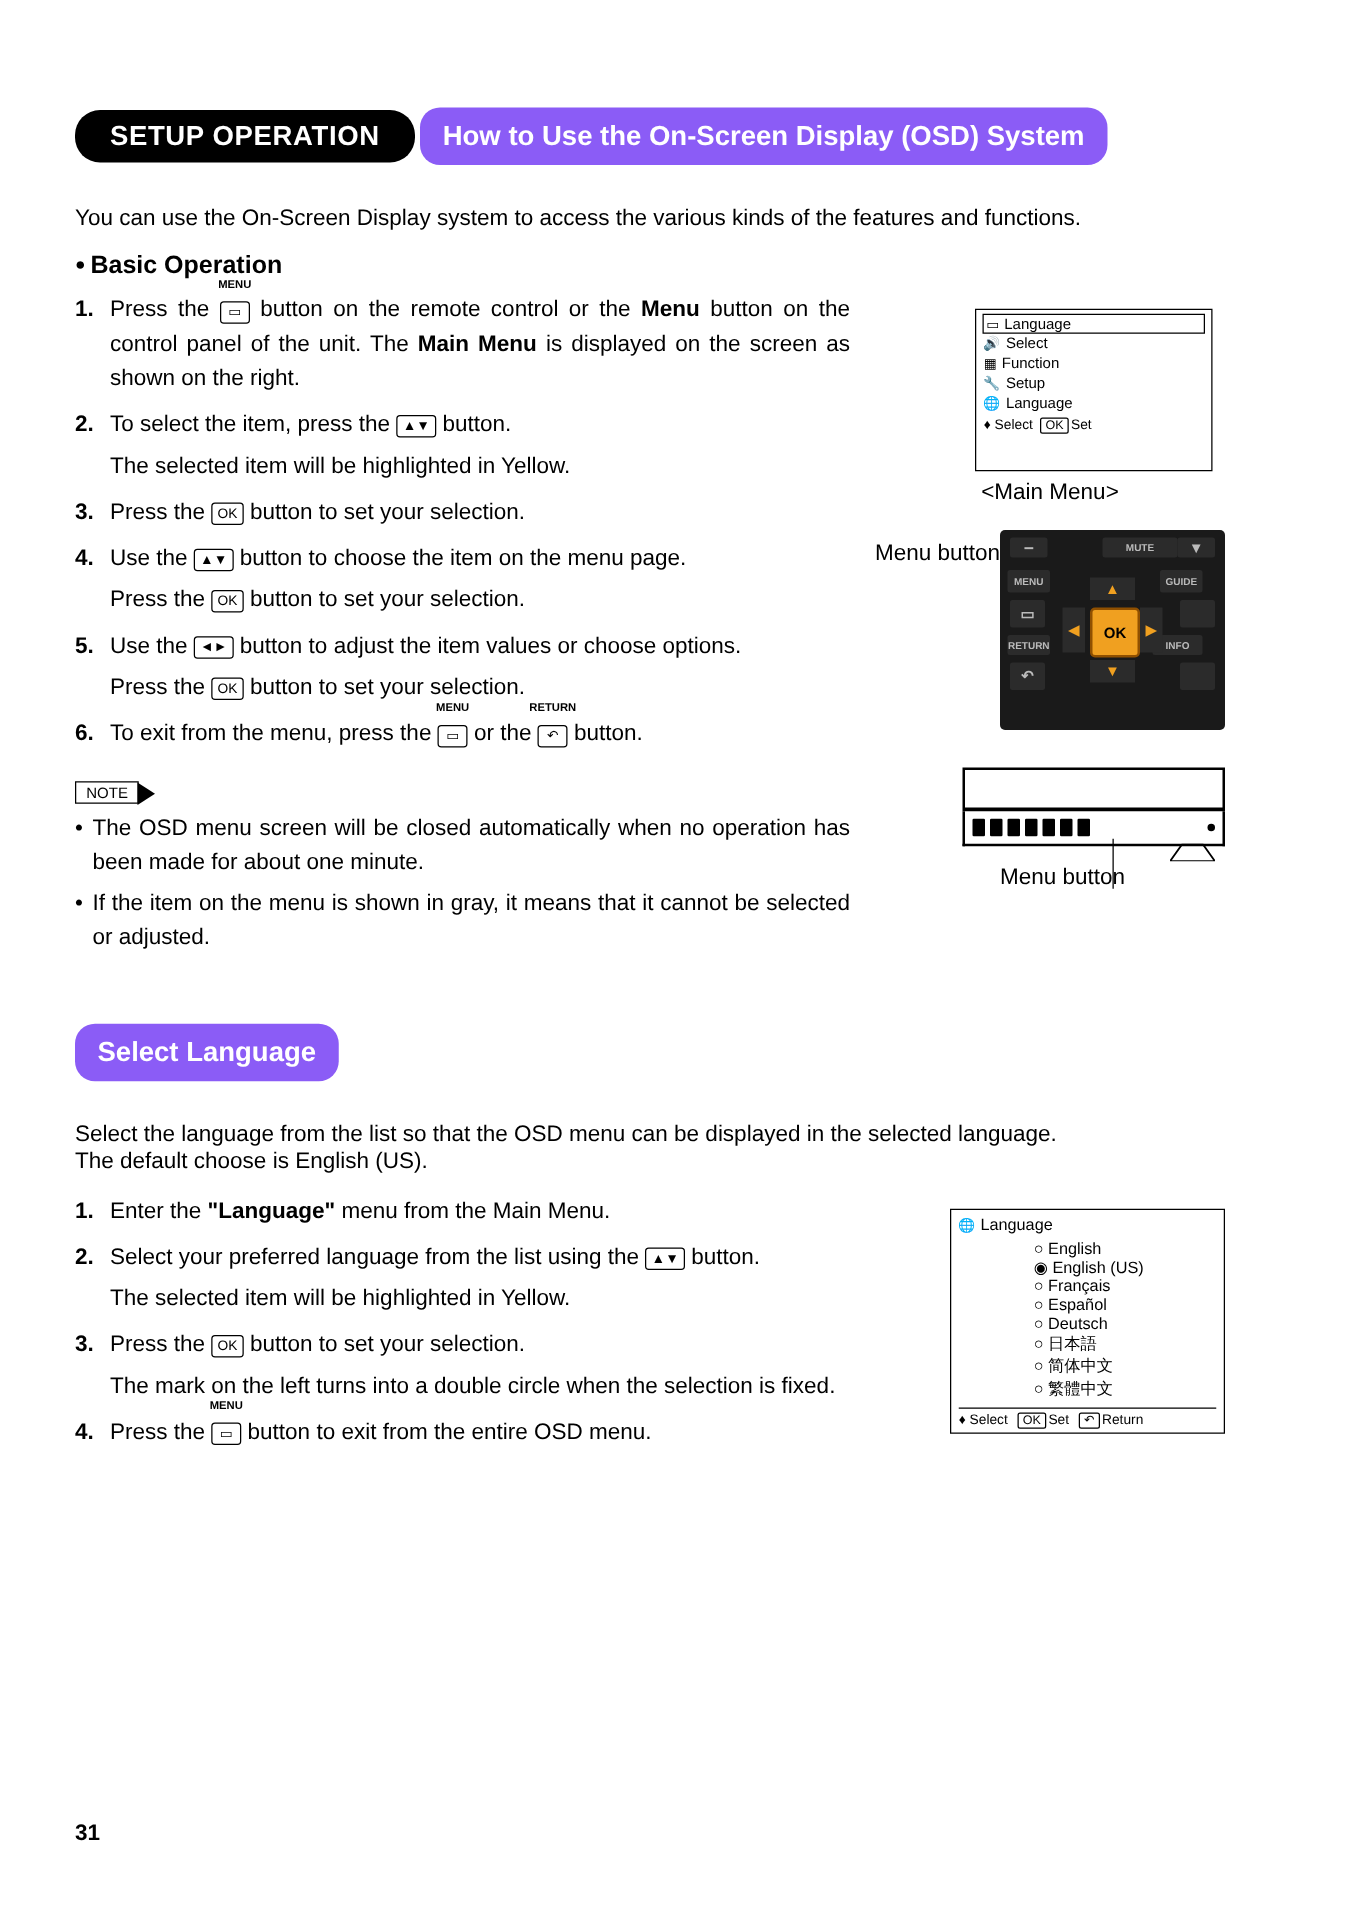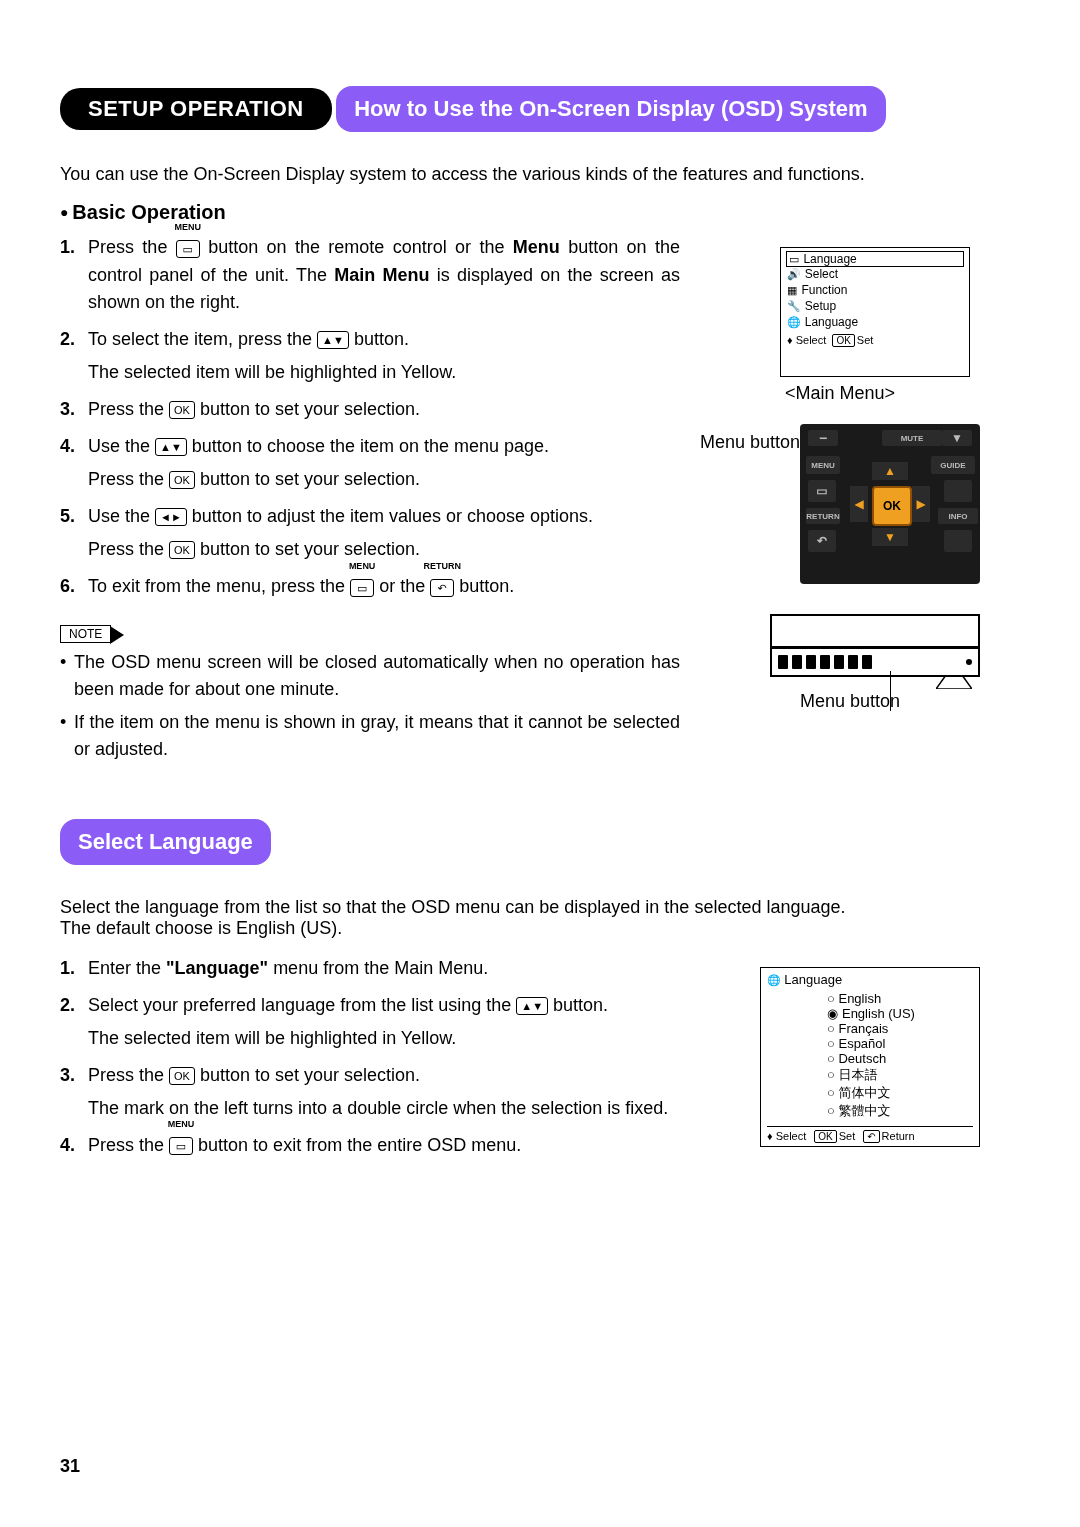--- a/index.html
+++ b/index.html
@@ -401,24 +401,24 @@
       </div>
       <div class="caption">&lt;Main Menu&gt;</div>
 
       <div style="position:relative;">
         <div class="remote">
           <span class="remote-label">Menu button</span>
           <div class="btn" style="left:8px;top:6px;width:30px;height:16px;font-size:14px">−</div>
           <div class="btn" style="left:82px;top:6px;width:60px;height:16px">MUTE</div>
           <div class="btn" style="right:8px;top:6px;width:30px;height:16px;font-size:12px">▼</div>
           <div class="btn" style="left:6px;top:32px;width:34px;height:18px">MENU</div>
-          <div class="btn" style="right:5px;top:32px;width:44px;height:18px">GUIDE</div>
+          <div class="btn" style="right:18px;top:32px;width:34px;height:18px">GUIDE</div>
           <div class="btn" style="left:8px;top:56px;width:28px;height:22px;font-size:12px">▭</div>
           <div class="btn" style="left:6px;top:84px;width:34px;height:16px">RETURN</div>
-          <div class="btn" style="right:2px;top:84px;width:40px;height:16px">INFO</div>
+          <div class="btn" style="right:18px;top:84px;width:40px;height:16px">INFO</div>
           <div class="btn" style="left:8px;top:106px;width:28px;height:22px;font-size:12px">↶</div>
           <div class="arr" style="left:72px;top:38px;width:36px;height:18px">▲</div>
           <div class="arr" style="left:50px;top:62px;width:18px;height:36px">◀</div>
           <div class="arr" style="left:112px;top:62px;width:18px;height:36px">▶</div>
           <div class="arr" style="left:72px;top:104px;width:36px;height:18px">▼</div>
           <div class="ok">OK</div>
           <div class="btn" style="right:8px;top:56px;width:28px;height:22px"></div>
           <div class="btn" style="right:8px;top:106px;width:28px;height:22px"></div>
         </div>
       </div>

